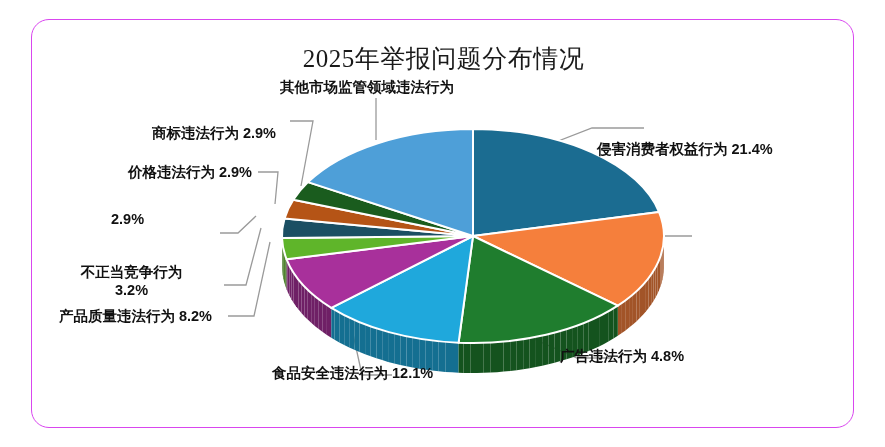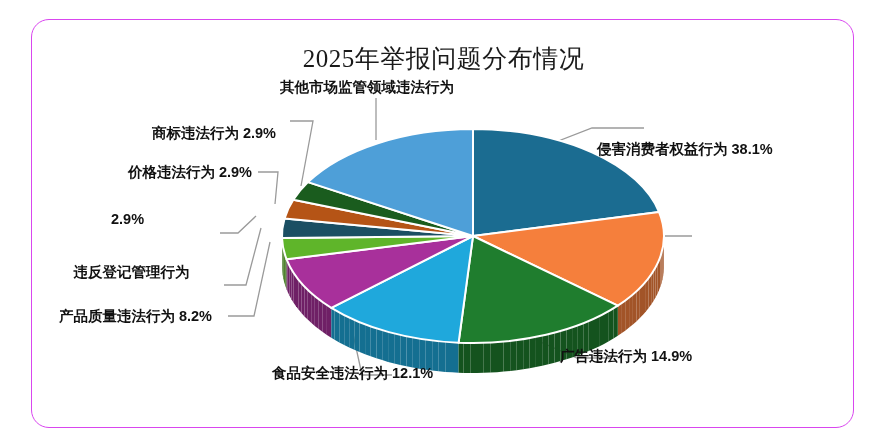--- a/index.html
+++ b/index.html
@@ -202,31 +202,32 @@
               <title>其他市场监管领域违法行为 16.6%</title>
             </path>
           </g>
       </g>
     </svg>
 
     <div class="lbl ctr" style="left:248px; top:58px; width:168px;">
       <div>其他市场监管领域违法行为</div>
     </div>
 
-    <div class="lbl" style="left:565px; top:120px;">侵害消费者权益行为 38.1%</div>
-
-
-    <div class="lbl" style="left:528px; top:327px;">广告违法行为 14.9%</div>
+    <div class="lbl" style="left:565px; top:120px;">侵害消费者权益行为 21.4%</div>
+
+
+    <div class="lbl" style="left:528px; top:327px;">广告违法行为 4.8%</div>
 
     <div class="lbl" style="left:240px; top:344px;">食品安全违法行为 12.1%</div>
 
     <div class="lbl rt" style="left:0px; top:287px; width:180px;">产品质量违法行为 8.2%</div>
 
     <div class="lbl ctr" style="left:22px; top:243px; width:155px;">
-      <div>违反登记管理行为</div>
+      <div>不正当竞争行为</div>
+      <div>3.2%</div>
     </div>
 
     <div class="lbl ctr" style="left:18px; top:190px; width:155px;">
       <div>2.9%</div>
     </div>
 
     <div class="lbl rt" style="left:8px; top:143px; width:212px;">价格违法行为 2.9%</div>
 
     <div class="lbl rt" style="left:0px; top:92px; width:244px;margin-top:12px;">商标违法行为 2.9%</div>
 

